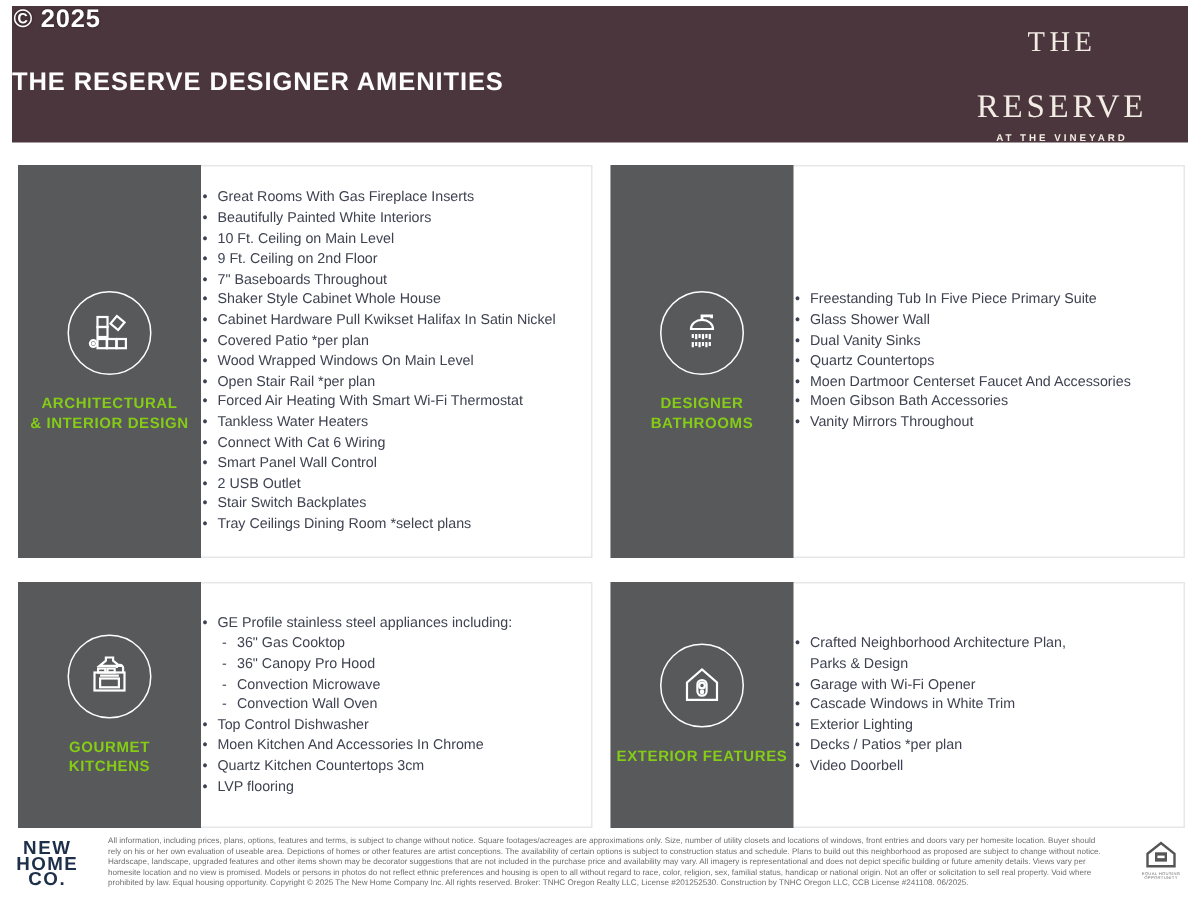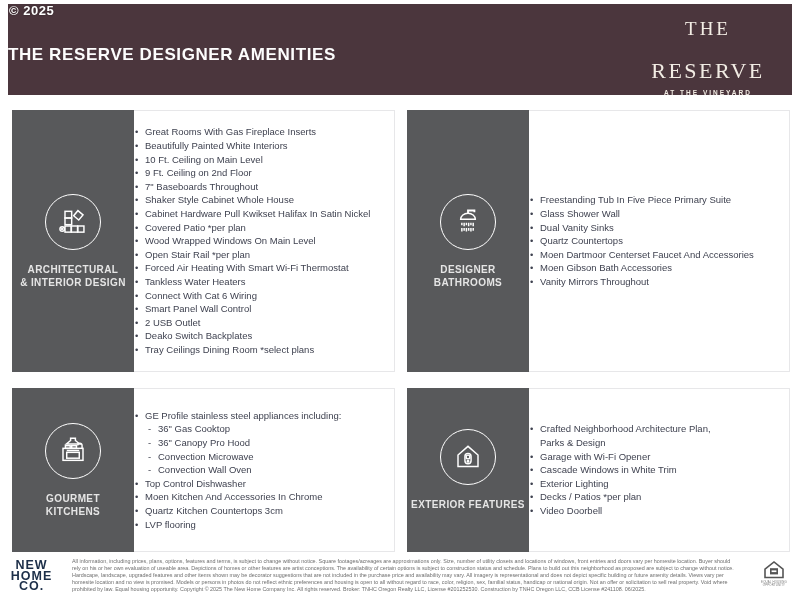--- a/index.html
+++ b/index.html
@@ -1,35 +1,35 @@
 <!DOCTYPE html>
 <html><head>
 <meta charset="utf-8">
 <style>
   * { margin:0; padding:0; box-sizing:border-box; }
   body { width:800px; height:600px; font-family:"Liberation Sans", sans-serif; background:#fff; }
   .page { position:relative; width:800px; height:600px; background:#fff; overflow:hidden; }
 
   
   .header-bar { position:absolute; left:8px; right:8px; top:4px; height:91px; background:#4b363d; }
-  .copyright { position:absolute; left:9px; top:3px; color:#fff; font-weight:bold; font-size:13px; letter-spacing:.5px; z-index:3; text-shadow:0 0 2px rgba(0,0,0,.45); }
+  .copyright { position:absolute; left:9px; top:3px; color:#fff; font-weight:bold; font-size:17px; letter-spacing:.5px; z-index:3; text-shadow:0 0 2px rgba(0,0,0,.45); }
   .header-title { position:absolute; left:0; right:0; top:41px; text-align:left; color:#fdfdfd; font-weight:bold; font-size:17px; letter-spacing:.6px; z-index:2; }
   .brand { position:absolute; right:14px; top:14px; width:140px; text-align:center; color:#f2ece4; z-index:2; }
   .brand-the { font-family:"Liberation Serif", serif; font-size:19px; letter-spacing:3px; }
   .brand-reserve { font-family:"Liberation Serif", serif; font-size:22px; letter-spacing:2.5px; margin-top:18px; }
   .brand-tagline { font-size:6.5px; font-weight:bold; letter-spacing:2px; margin-top:5px; }
 
   
   .quad { position:absolute; display:flex; border:1px solid #e7e7e9; background:#fff; }
   .quad-1 { left:12px;  top:110px; width:383px; height:262px; }
   .quad-2 { left:407px; top:110px; width:383px; height:262px; }
   .quad-3 { left:12px;  top:388px; width:383px; height:164px; }
   .quad-4 { left:407px; top:388px; width:383px; height:164px; }
 
-  .panel { width:122px; flex-shrink:0; background:#58595b; color:#e5e5e5; display:flex; flex-direction:column; align-items:center; justify-content:center; gap:13px; margin:-1px 0 -1px -1px; }
+  .panel { width:122px; flex-shrink:0; background:#58595b; color:#84cc16; display:flex; flex-direction:column; align-items:center; justify-content:center; gap:13px; margin:-1px 0 -1px -1px; }
   .icon-circle { width:56px; height:56px; border:1.6px solid #fff; border-radius:50%; display:flex; align-items:center; justify-content:center; }
   .icon-circle svg { width:32px; height:32px; }
   .panel-label { font-weight:bold; font-size:10px; letter-spacing:.4px; line-height:13px; text-align:center; white-space:pre-line; padding:0 4px; }
 
   ul.items { flex:1; list-style:none; display:flex; flex-direction:column; justify-content:center; padding:6px 8px 6px 1px; }
   ul.items li { position:relative; padding-left:10px; font-size:9.5px; line-height:13.6px; color:#3f4250; white-space:pre-line; }
   ul.items li::before { content:"\2022"; position:absolute; left:0; top:0; }
   ul.items li.sub { padding-left:23px; }
   ul.items li.sub::before { content:"-"; left:13px; }
 
@@ -83,21 +83,21 @@
         <li>Shaker Style Cabinet Whole House</li>
         <li>Cabinet Hardware Pull Kwikset Halifax In Satin Nickel</li>
         <li>Covered Patio *per plan</li>
         <li>Wood Wrapped Windows On Main Level</li>
         <li>Open Stair Rail *per plan</li>
         <li>Forced Air Heating With Smart Wi-Fi Thermostat</li>
         <li>Tankless Water Heaters</li>
         <li>Connect With Cat 6 Wiring</li>
         <li>Smart Panel Wall Control</li>
         <li>2 USB Outlet</li>
-        <li>Deako Switch Backplates</li>
+        <li>Stair Switch Backplates</li>
         <li>Tray Ceilings Dining Room *select plans</li>
       </ul>
   </section>
 
   <section class="quad quad-2">
     <aside class="panel">
       <div class="icon-circle">
         <svg viewBox="0 0 24 24" fill="none" stroke="#fff" stroke-width="1.1">
           <path d="M6.5 10 A5.5 4.6 0 0 1 17.5 10 Z"></path>
           <path d="M12 5.2 V3.4 H16.8 V4.6" stroke-width="1.4"></path>

